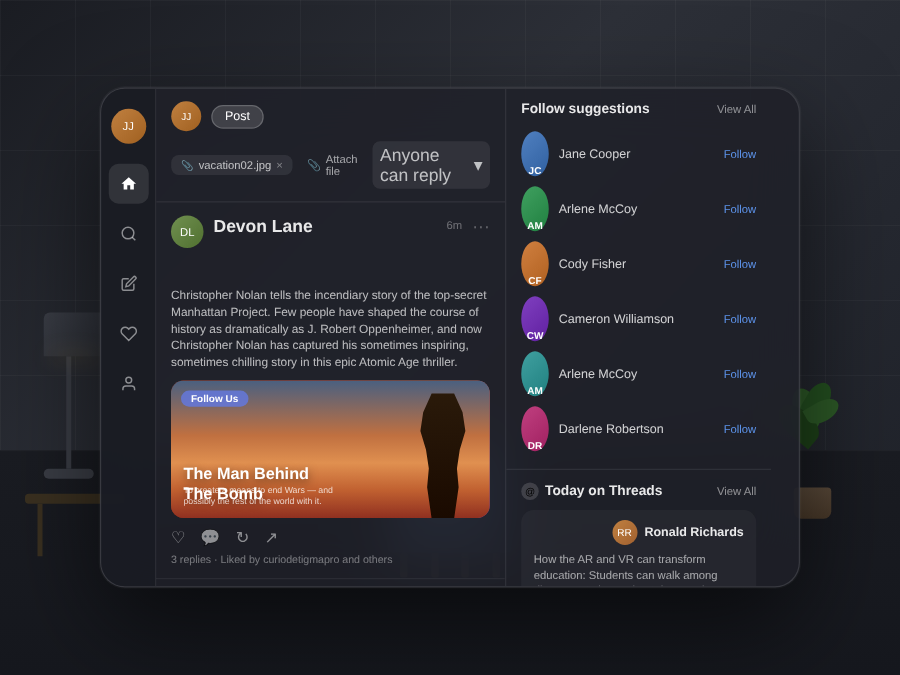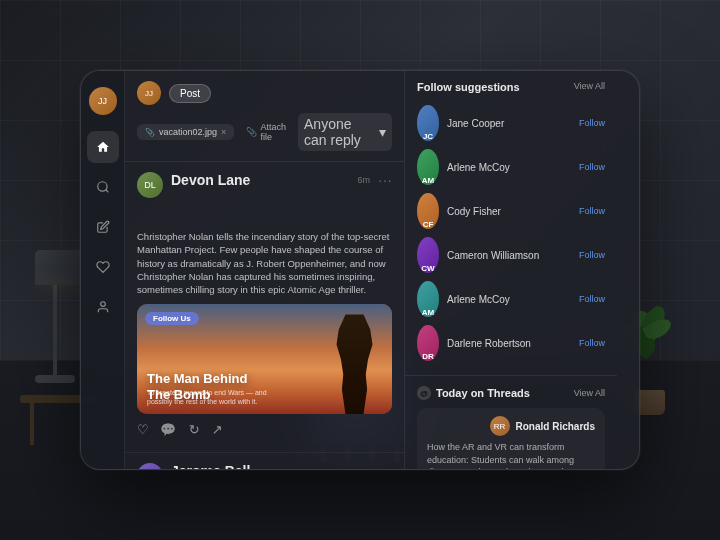--- a/index.html
+++ b/index.html
@@ -468,21 +468,21 @@
     }
 
     
     .follow-section {
       padding: 10px 12px;
       border-bottom: 1px solid rgba(255,255,255,0.08);
     }
 
     .section-header {
       display: flex;
-      align-items: flex-start;
+      align-items: center;
       justify-content: space-between;
       margin-bottom: 8px;
     }
 
     .section-title {
       font-size: 11px;
       font-weight: 600;
       color: rgba(255,255,255,0.9);
     }
 
@@ -753,20 +753,21 @@
           <div class="movie-title">The Man Behind<br>The Bomb</div>
           <div class="movie-subtitle">To create a means to end Wars — and possibly the rest of the world with it.</div>
         </div>
 
         <div class="post-actions">
           <span class="action-icon">♡</span>
           <span class="action-icon">💬</span>
           <span class="action-icon">↻</span>
           <span class="action-icon">↗</span>
         </div>
+        <p class="post-likes">3 replies · Liked by curiodetigmapro and others</p>
       </div>
 
       <div class="post-item">
         <div class="post-header">
           <div class="av-jerome" style="width:26px;height:26px;border-radius:50%;display:flex;align-items:center;justify-content:center;font-size:9px;color:white;flex-shrink:0;">JB</div>
           <div class="post-meta" style="display:flex;align-items:center;gap:4px;flex:1;">
             <span class="post-username">Jerome Bell</span>
 
           </div>
           <span class="post-more">···</span>

